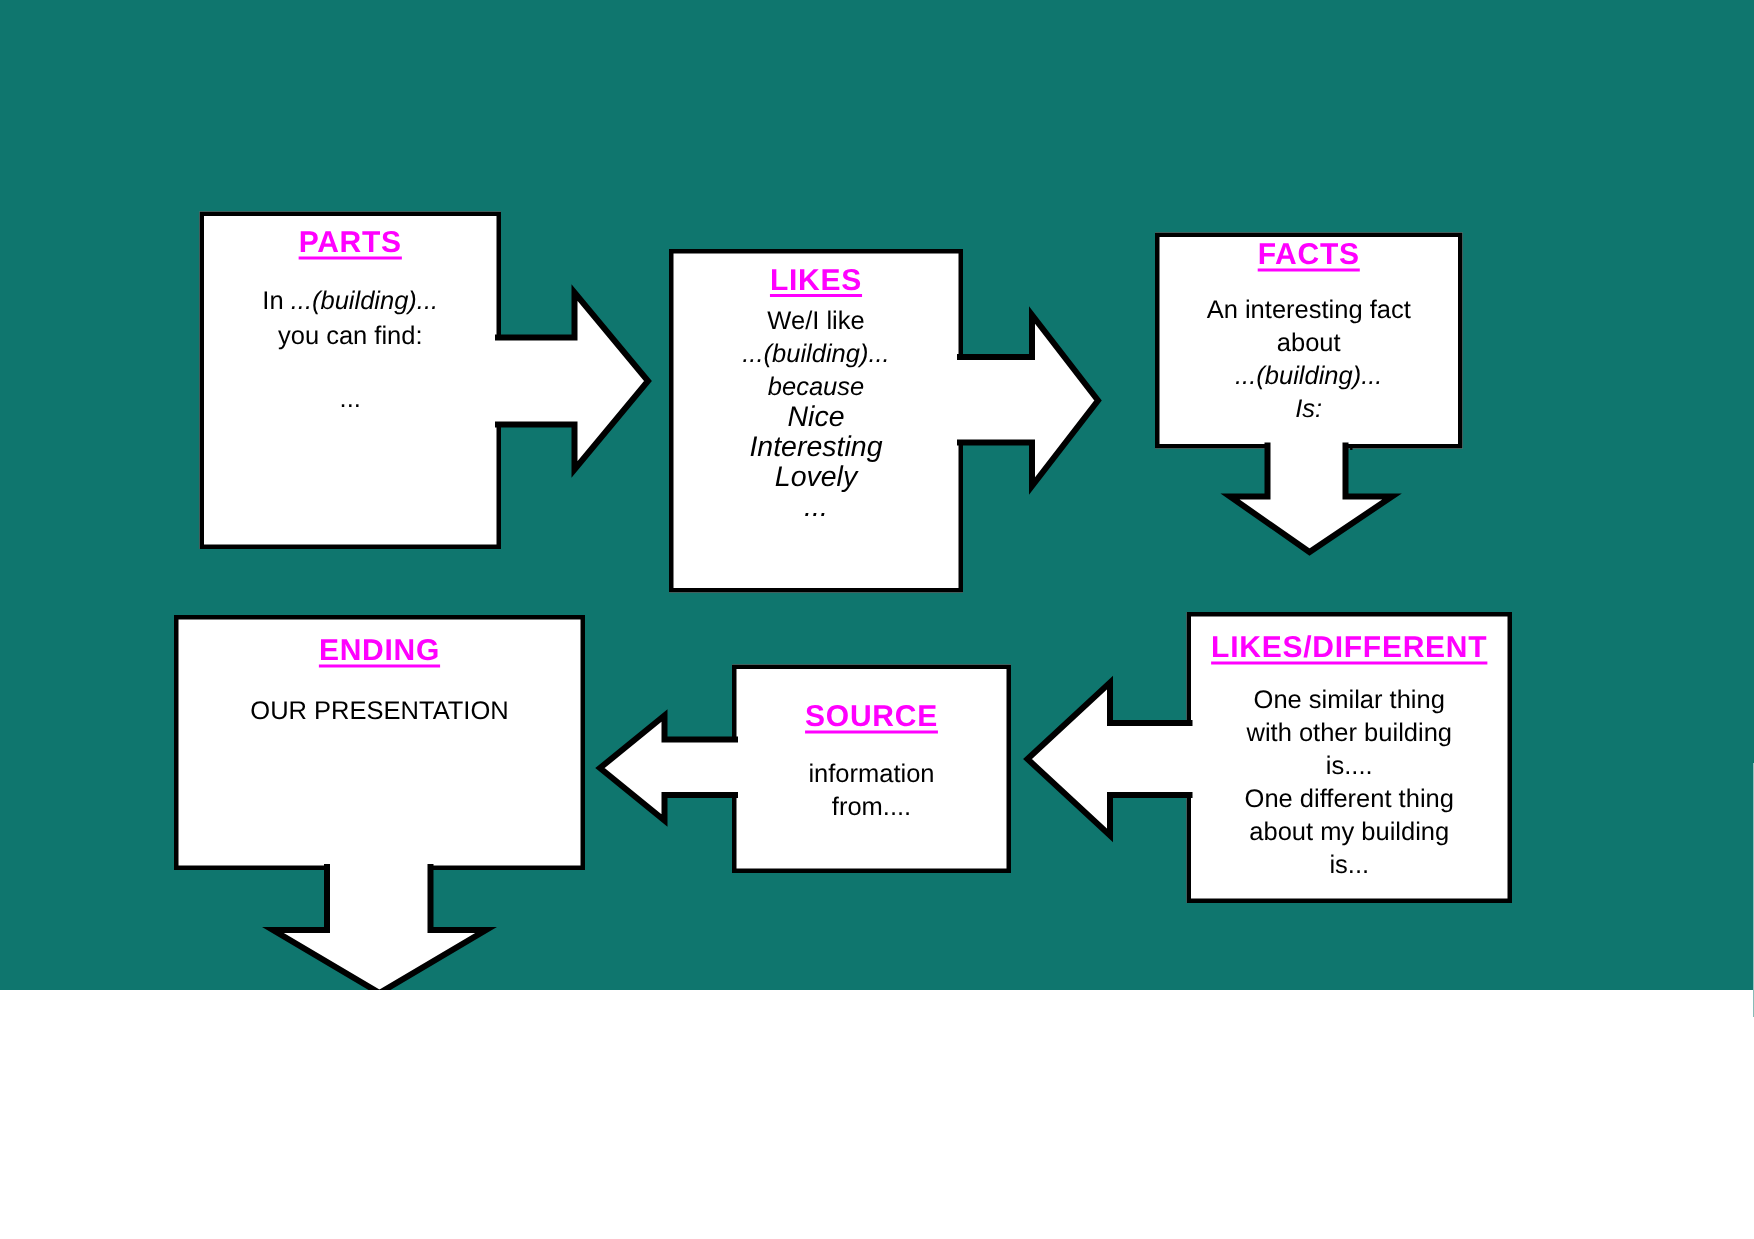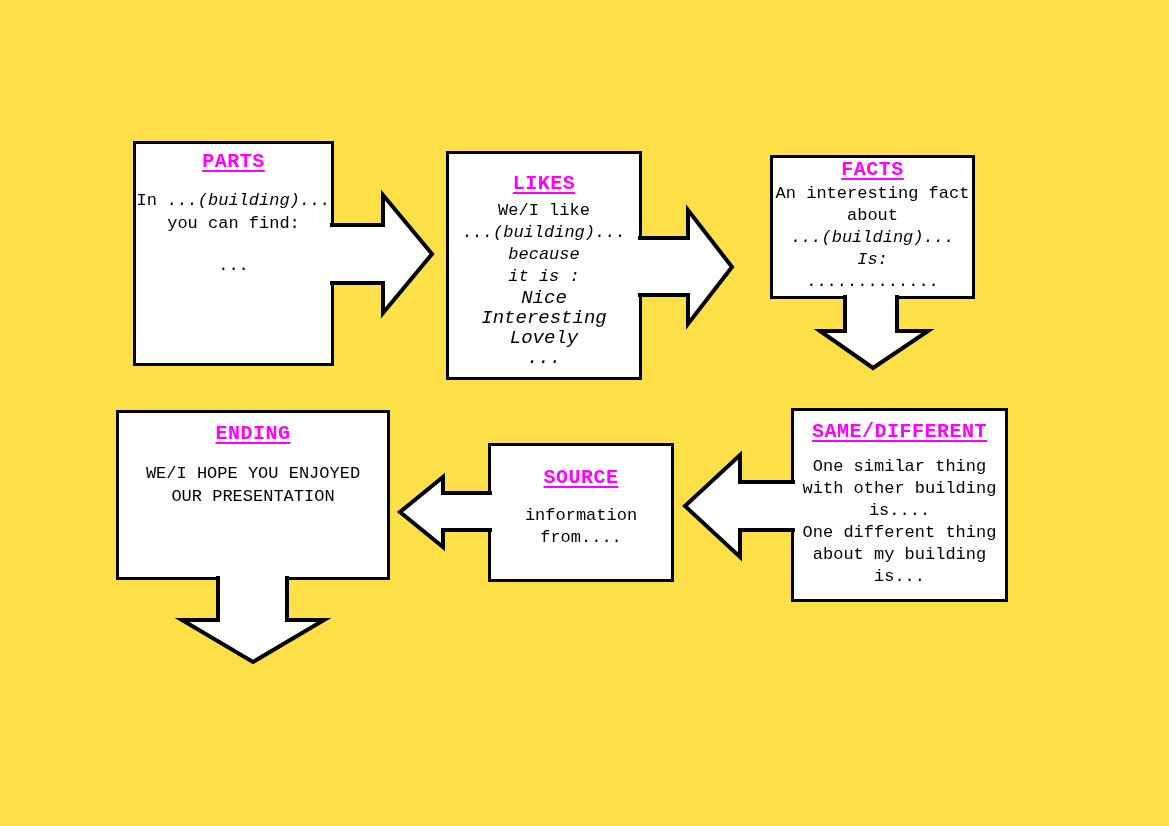--- a/index.html
+++ b/index.html
@@ -3,23 +3,23 @@
 <meta charset="utf-8">
 <style>
   html, body {
     margin: 0;
     padding: 0;
     background: #ffffff;
   }
   .canvas {
     position: relative;
     width: 1169px;
-    height: 826px;
-    background: #fde047;
-    font-family: Liberation Mono, monospace;
+    height: 660px;
+    background: #0f766e;
+    font-family: Liberation Sans, sans-serif;
     color: #000000;
     overflow: hidden;
   }
   .box {
     position: absolute;
     box-sizing: border-box;
     background: #ffffff;
     border: 3px solid #000000;
     text-align: center;
     font-size: 17px;
@@ -36,25 +36,25 @@
     text-underline-offset: 3px;
     letter-spacing: 0.5px;
   }
   .it { font-style: italic; }
   .small { font-size: 19px; line-height: 20px; }
 
   #box-parts   { left: 133px; top: 141px; width: 201px; height: 225px; padding-top: 6px; }
   #box-parts .body { margin-top: 15px; }
   #box-parts .gap-line { margin-top: 19px; }
 
-  #box-likes   { left: 446px; top: 151px; width: 196px; height: 229px; padding-top: 18px; line-height: 22px; }
+  #box-likes   { left: 446px; top: 166px; width: 196px; height: 229px; padding-top: 6px; line-height: 22px; }
   #box-likes .body { margin-top: 4px; }
 
   #box-facts   { left: 770px; top: 155px; width: 205px; height: 144px; padding-top: 0; line-height: 22px; }
-  #box-facts .body { margin-top: 1px; }
+  #box-facts .body { margin-top: 14px; }
 
   #box-samediff { left: 791px; top: 408px; width: 217px; height: 194px; padding-top: 9px; line-height: 22px; }
   #box-samediff .body { margin-top: 12px; }
 
   #box-source  { left: 488px; top: 443px; width: 186px; height: 139px; padding-top: 20px; line-height: 22px; }
   #box-source .body { margin-top: 15px; }
 
   #box-ending  { left: 116px; top: 410px; width: 274px; height: 170px; padding-top: 9px; }
   #box-ending .body { margin-top: 16px; }
 
@@ -85,41 +85,40 @@
       <div class="line gap-line">...</div>
     </div>
   </div>
 
   <div class="box" id="box-likes">
     <div class="box-title">LIKES</div>
     <div class="body">
       <div class="line">We/I like</div>
       <div class="line it">...(building)...</div>
       <div class="line it">because</div>
-      <div class="line it">it is :</div>
       <div class="line it small">Nice</div>
       <div class="line it small">Interesting</div>
       <div class="line it small">Lovely</div>
       <div class="line it small">...</div>
     </div>
   </div>
 
   <div class="box" id="box-facts">
     <div class="box-title">FACTS</div>
     <div class="body">
       <div class="line">An interesting fact</div>
       <div class="line">about</div>
       <div class="line it">...(building)...</div>
       <div class="line it">Is:</div>
       <div class="line">.............</div>
     </div>
   </div>
 
   <div class="box" id="box-samediff">
-    <div class="box-title">SAME/DIFFERENT</div>
+    <div class="box-title">LIKES/DIFFERENT</div>
     <div class="body">
       <div class="line">One similar thing</div>
       <div class="line">with other building</div>
       <div class="line">is....</div>
       <div class="line">One different thing</div>
       <div class="line">about my building</div>
       <div class="line">is...</div>
     </div>
   </div>
 
@@ -127,21 +126,20 @@
     <div class="box-title">SOURCE</div>
     <div class="body">
       <div class="line">information</div>
       <div class="line">from....</div>
     </div>
   </div>
 
   <div class="box" id="box-ending">
     <div class="box-title">ENDING</div>
     <div class="body">
-      <div class="line">WE/I HOPE YOU ENJOYED</div>
       <div class="line">OUR PRESENTATION</div>
     </div>
   </div>
 
   <svg class="arrows-layer" width="1169" height="826" viewBox="0 0 1169 826" aria-hidden="true">
     <path d="M330 225 L383 225 L383 195 L432 254 L383 313 L383 283 L330 283"></path>
     <path d="M638 238 L688 238 L688 210 L732 267 L688 324 L688 295 L638 295"></path>
     <path d="M845 295 L845 331 L820 331 L873 368 L928 331 L897 331 L897 295"></path>
     <path d="M795 482 L740 482 L740 455 L685 506 L740 557 L740 530 L795 530"></path>
     <path d="M492 493 L443 493 L443 477 L400 512 L443 547 L443 530 L492 530"></path>

